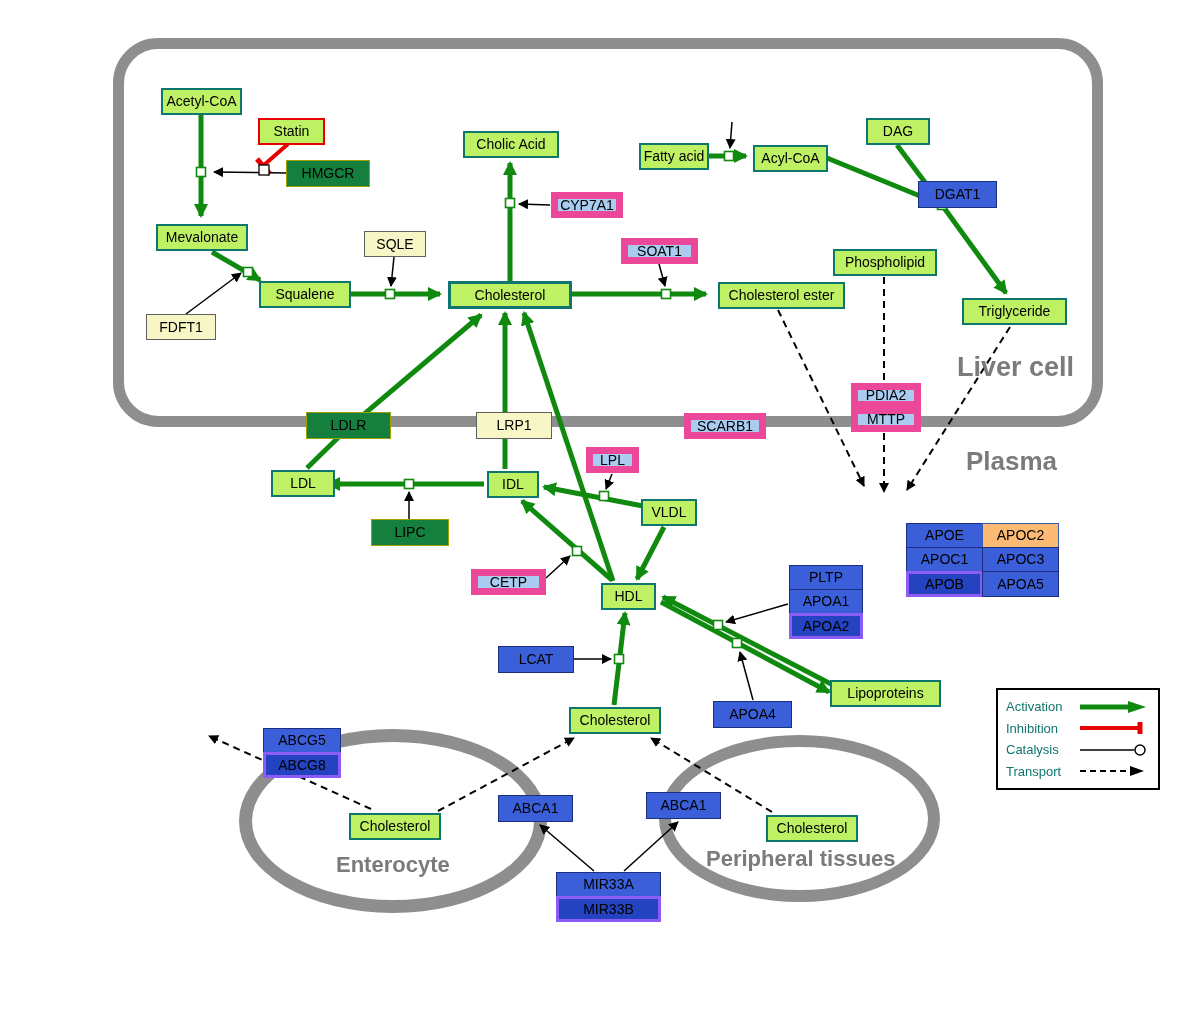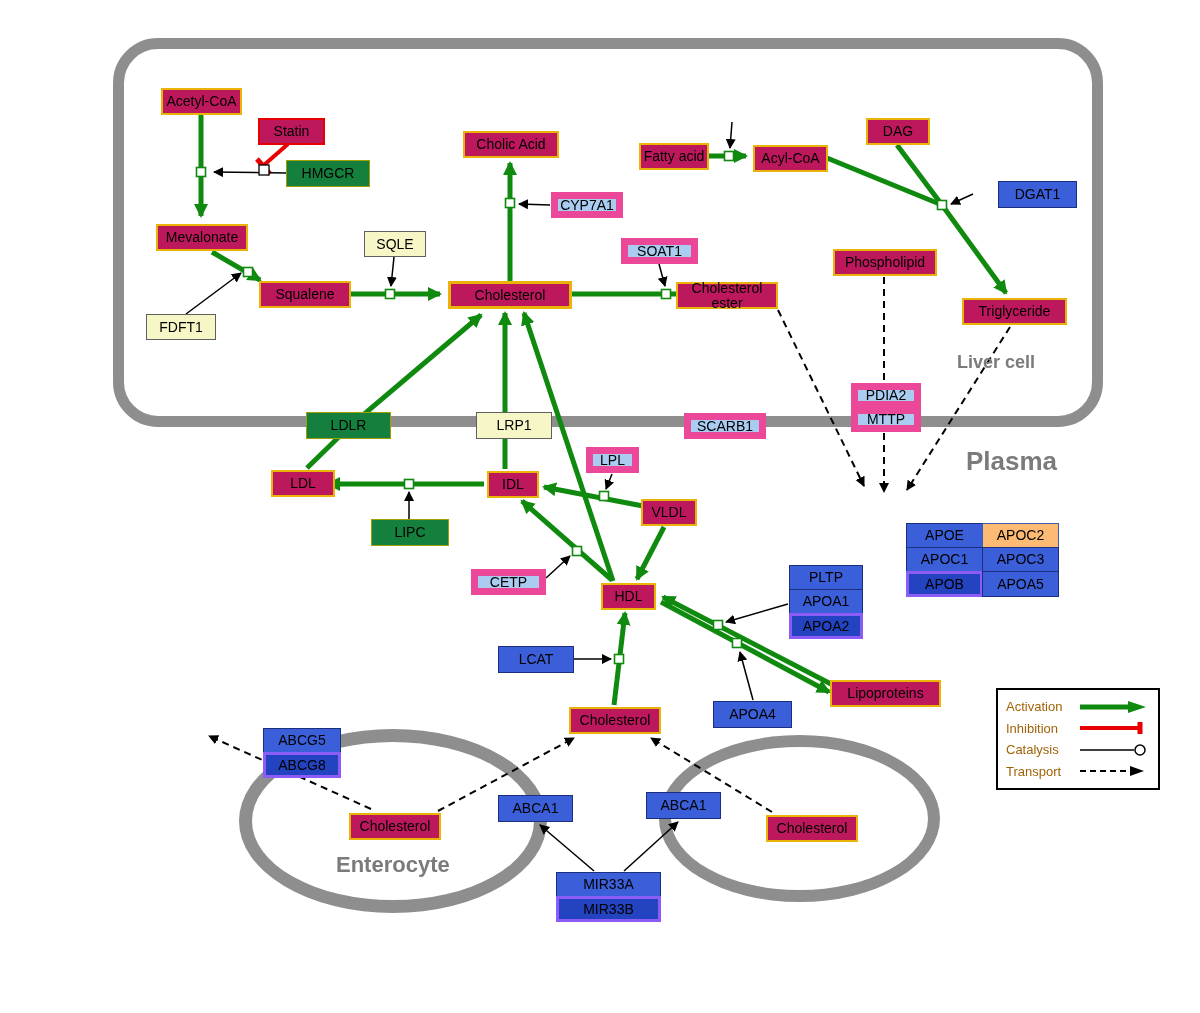--- a/index.html
+++ b/index.html
@@ -1,35 +1,35 @@
 <!DOCTYPE html>
 <html><head>
 <meta charset="utf-8">
 <style>
   *{box-sizing:border-box}
   body{margin:0;background:#fff;font-family:"Liberation Sans",sans-serif}
   #canvas{position:relative;width:1200px;height:1013px;background:#fff;overflow:hidden}
   .box{position:absolute;z-index:3;display:flex;align-items:center;justify-content:center;
-       text-align:center;font-size:14px;line-height:1.05;color:#000;background:#be185d;
-       border:2px solid #eab308}
+       text-align:center;font-size:14px;line-height:1.05;color:#000;background:#bef264;
+       border:2px solid #0f766e}
   .thick{border-width:3px}
   .red{border-color:#e80000}
   .yellow{background:#15803d;border:1px solid #a0a000}
   .pale{background:#f6f6c6;border:1px solid #606060}
   .lblue{background:#a9ccf0;border:7px solid #ec4899}
   .blue{background:#3a5fd9;border:1px solid #1b2f7e}
   .dblue{background:#2343c0;border:3px solid #8b5cf6}
   .mblue{background:#fdba74;border:1px solid #3a5fae}
   .comp{position:absolute;z-index:1;background:transparent}
   .lab{position:absolute;z-index:3;font-weight:bold;color:#7b7b7b;white-space:nowrap}
   svg.edges{position:absolute;left:0;top:0;z-index:2}
   .legend{position:absolute;z-index:4;left:996px;top:688px;width:164px;height:102px;
           border:2px solid #000;background:#fff;display:flex;flex-direction:column;
           justify-content:space-evenly;padding:3px 8px}
-  .lrow{display:flex;align-items:center;justify-content:space-between;font-size:13px;color:#a16207}
+  .lrow{display:flex;align-items:center;justify-content:space-between;font-size:13px;color:#0f766e}
 </style>
 </head>
 <body>
 
 <div id="canvas">
 
   <div class="comp" style="left:113px;top:38px;width:990px;height:389px;border:11px solid #8e8e8e;border-radius:45px"></div>
   <div class="comp" style="left:239px;top:729px;width:308px;height:184px;border:13px solid #8e8e8e;border-radius:50%"></div>
   <div class="comp" style="left:659px;top:735px;width:281px;height:167px;border:12px solid #8e8e8e;border-radius:50%"></div>
 
@@ -109,40 +109,41 @@
       <rect x="599.5" y="491.5" width="9" height="9"></rect>
       <rect x="572.5" y="546.5" width="9" height="9"></rect>
       <rect x="713.5" y="620.5" width="9" height="9"></rect>
       <rect x="732.5" y="638.5" width="9" height="9"></rect>
       <rect x="614.5" y="654.5" width="9" height="9"></rect>
     </g>
 
     <rect x="259" y="165" width="10" height="10" fill="#fff" stroke="#000" stroke-width="1.3"></rect>
   </svg>
 
-  <div class="lab" style="left:957px;top:352px;font-size:18px">Liver cell</div>
+  <div class="lab" style="left:957px;top:352px;font-size:27px">Liver cell</div>
   <div class="lab" style="left:966px;top:446px;font-size:26px">Plasma</div>
   <div class="lab" style="left:336px;top:852px;font-size:22px">Enterocyte</div>
+  <div class="lab" style="left:706px;top:846px;font-size:22px">Peripheral tissues</div>
 
   <div class="box" style="left:161px;top:88px;width:81px;height:27px">Acetyl-CoA</div>
   <div class="box red" style="left:258px;top:118px;width:67px;height:27px">Statin</div>
   <div class="box yellow" style="left:286px;top:160px;width:84px;height:27px">HMGCR</div>
   <div class="box" style="left:156px;top:224px;width:92px;height:27px">Mevalonate</div>
   <div class="box pale" style="left:146px;top:314px;width:70px;height:26px">FDFT1</div>
   <div class="box" style="left:259px;top:281px;width:92px;height:27px">Squalene</div>
   <div class="box pale" style="left:364px;top:231px;width:62px;height:26px">SQLE</div>
   <div class="box" style="left:463px;top:131px;width:96px;height:27px">Cholic Acid</div>
   <div class="box lblue" style="left:551px;top:192px;width:72px;height:26px">CYP7A1</div>
   <div class="box thick" style="left:448px;top:281px;width:124px;height:28px">Cholesterol</div>
   <div class="box lblue" style="left:621px;top:238px;width:77px;height:26px">SOAT1</div>
-  <div class="box" style="left:676px;top:282px;width:102px;height:27px">Cholesterol ester</div>
+  <div class="box" style="left:718px;top:282px;width:127px;height:27px">Cholesterol ester</div>
   <div class="box" style="left:639px;top:143px;width:70px;height:27px">Fatty acid</div>
   <div class="box" style="left:753px;top:145px;width:75px;height:27px">Acyl-CoA</div>
   <div class="box" style="left:866px;top:118px;width:64px;height:27px">DAG</div>
-  <div class="box blue" style="left:998px;top:181px;width:79px;height:27px">DGAT1</div>
+  <div class="box blue" style="left:918px;top:181px;width:79px;height:27px">DGAT1</div>
   <div class="box" style="left:833px;top:249px;width:104px;height:27px">Phospholipid</div>
   <div class="box" style="left:962px;top:298px;width:105px;height:27px">Triglyceride</div>
   <div class="box lblue" style="left:851px;top:383px;width:70px;height:25px">PDIA2</div>
   <div class="box lblue" style="left:851px;top:407px;width:70px;height:25px">MTTP</div>
 
   <div class="box yellow" style="left:306px;top:412px;width:85px;height:27px">LDLR</div>
   <div class="box pale" style="left:476px;top:412px;width:76px;height:27px">LRP1</div>
   <div class="box lblue" style="left:684px;top:413px;width:82px;height:26px">SCARB1</div>
 
   <div class="box" style="left:271px;top:470px;width:64px;height:27px">LDL</div>

